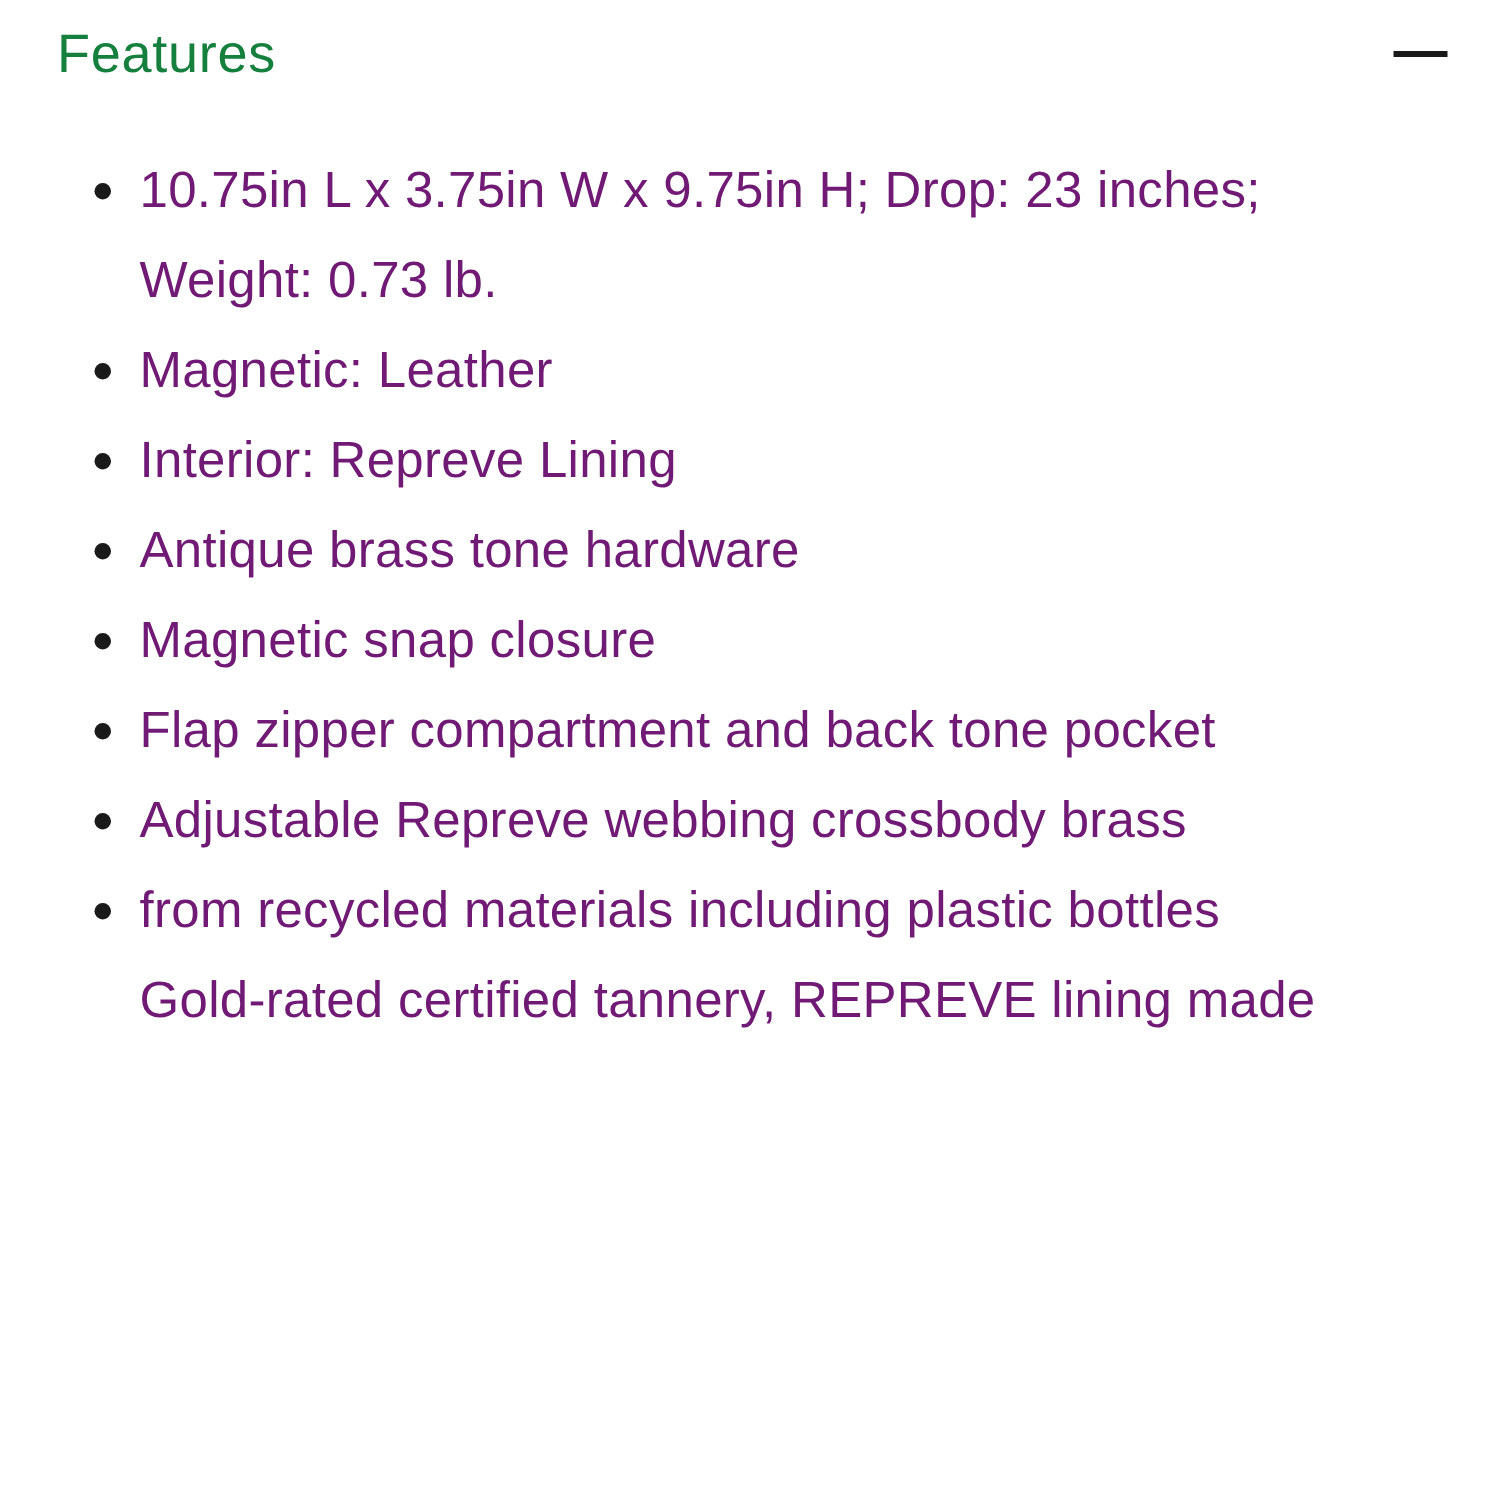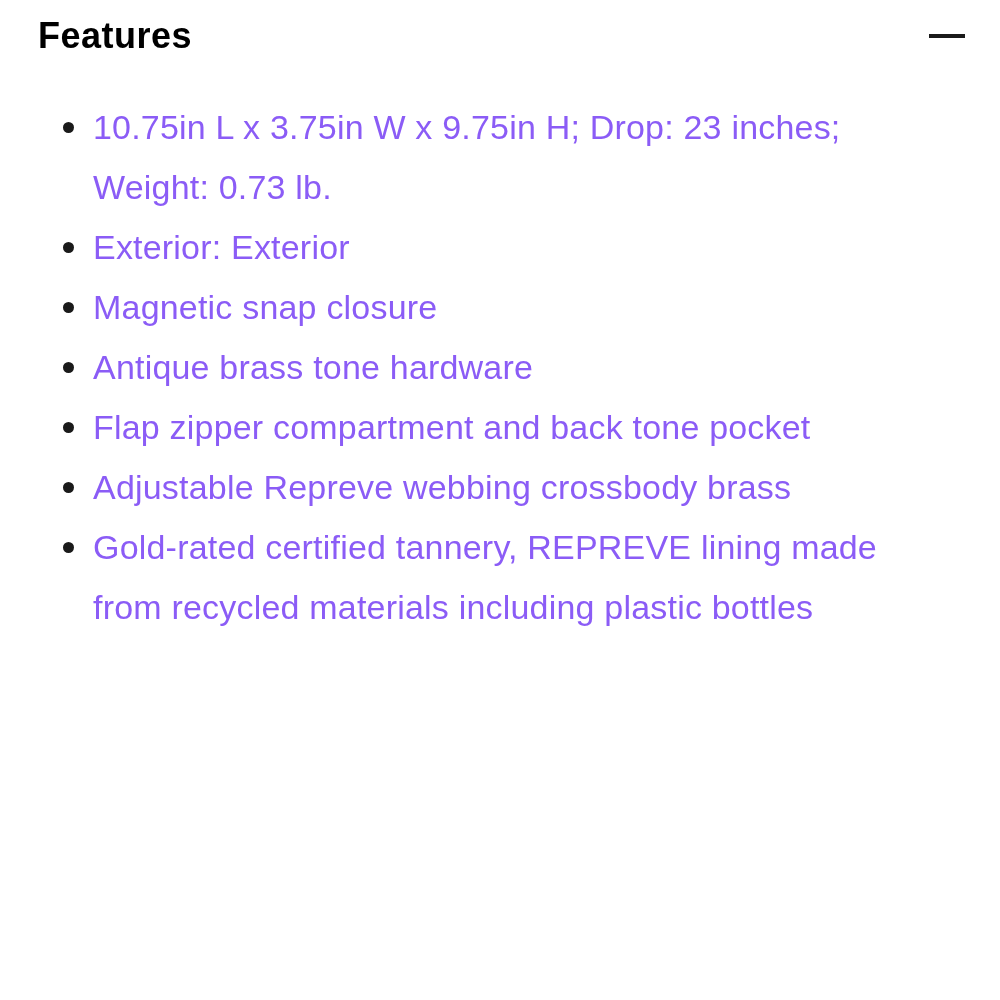--- a/index.html
+++ b/index.html
@@ -18,23 +18,23 @@
   }
   .panel-header {
     display: flex;
     justify-content: space-between;
     align-items: center;
     height: 42px;
     cursor: pointer;
   }
   .panel-title {
     font-size: 36px;
-    font-weight: 700;
+    font-weight: 400;
     letter-spacing: 0.5px;
-    color: #000000;
+    color: #15803d;
   }
   .minus-icon {
     width: 36px;
     height: 4px;
     background: #1a1a1a;
     margin-right: 1px;
   }
   .features-list {
     list-style: none;
     margin-top: 40px;
@@ -52,49 +52,52 @@
     height: 11px;
     border-radius: 50%;
     background: #1a1a1a;
   }
   .feature-line {
     font-size: 34px;
     font-weight: 400;
     line-height: 60px;
     letter-spacing: 0.2px;
     white-space: nowrap;
-    color: #8b5cf6;
+    color: #701a75;
   }
 </style>
 </head>
 <body>
 
 <div class="panel">
   <div class="panel-header">
     <h2 class="panel-title">Features</h2>
     <div class="minus-icon"></div>
   </div>
   <ul class="features-list">
       <li class="feature-item">
         <div class="feature-line">10.75in L x 3.75in W x 9.75in H; Drop: 23 inches;</div>
         <div class="feature-line">Weight: 0.73 lb.</div>
       </li>
       <li class="feature-item">
-        <div class="feature-line">Exterior: Exterior</div>
+        <div class="feature-line">Magnetic: Leather</div>
+      </li>
+      <li class="feature-item">
+        <div class="feature-line">Interior: Repreve Lining</div>
+      </li>
+      <li class="feature-item">
+        <div class="feature-line">Antique brass tone hardware</div>
       </li>
       <li class="feature-item">
         <div class="feature-line">Magnetic snap closure</div>
-      </li>
-      <li class="feature-item">
-        <div class="feature-line">Antique brass tone hardware</div>
       </li>
       <li class="feature-item">
         <div class="feature-line">Flap zipper compartment and back tone pocket</div>
       </li>
       <li class="feature-item">
         <div class="feature-line">Adjustable Repreve webbing crossbody brass</div>
       </li>
       <li class="feature-item">
+        <div class="feature-line">from recycled materials including plastic bottles</div>
         <div class="feature-line">Gold-rated certified tannery, REPREVE lining made</div>
-        <div class="feature-line">from recycled materials including plastic bottles</div>
       </li>
     </ul>
 </div>
 
 </body></html>

